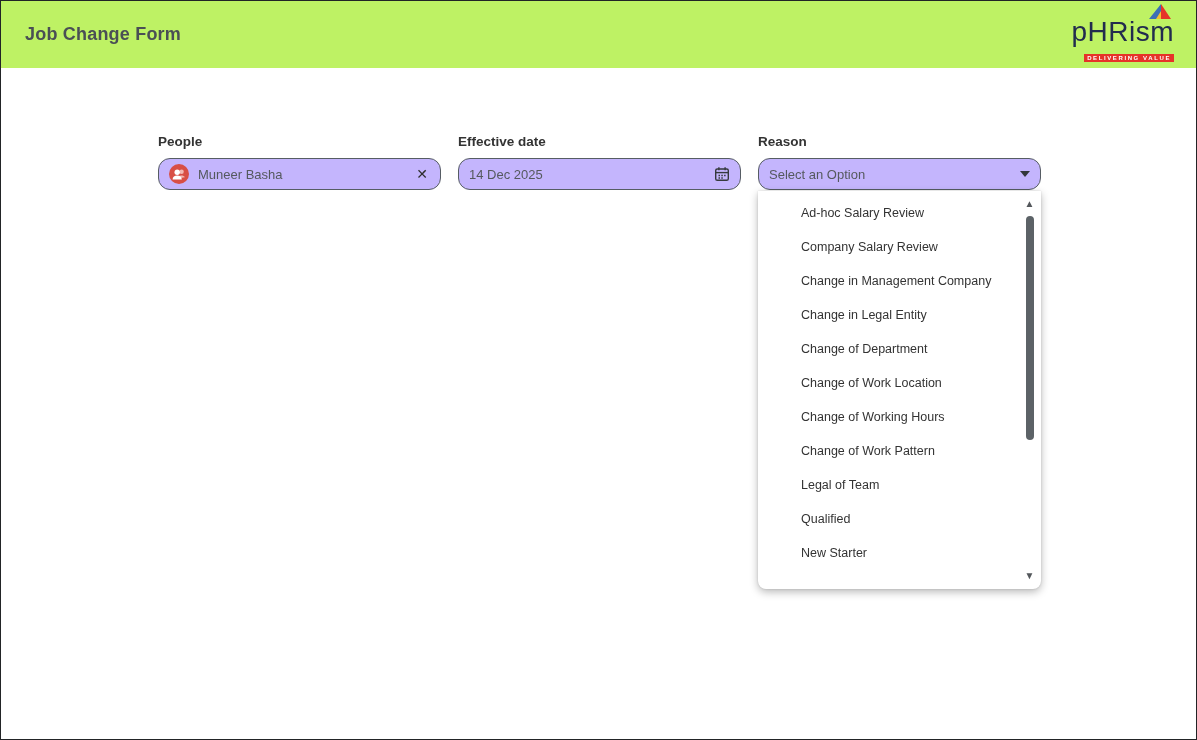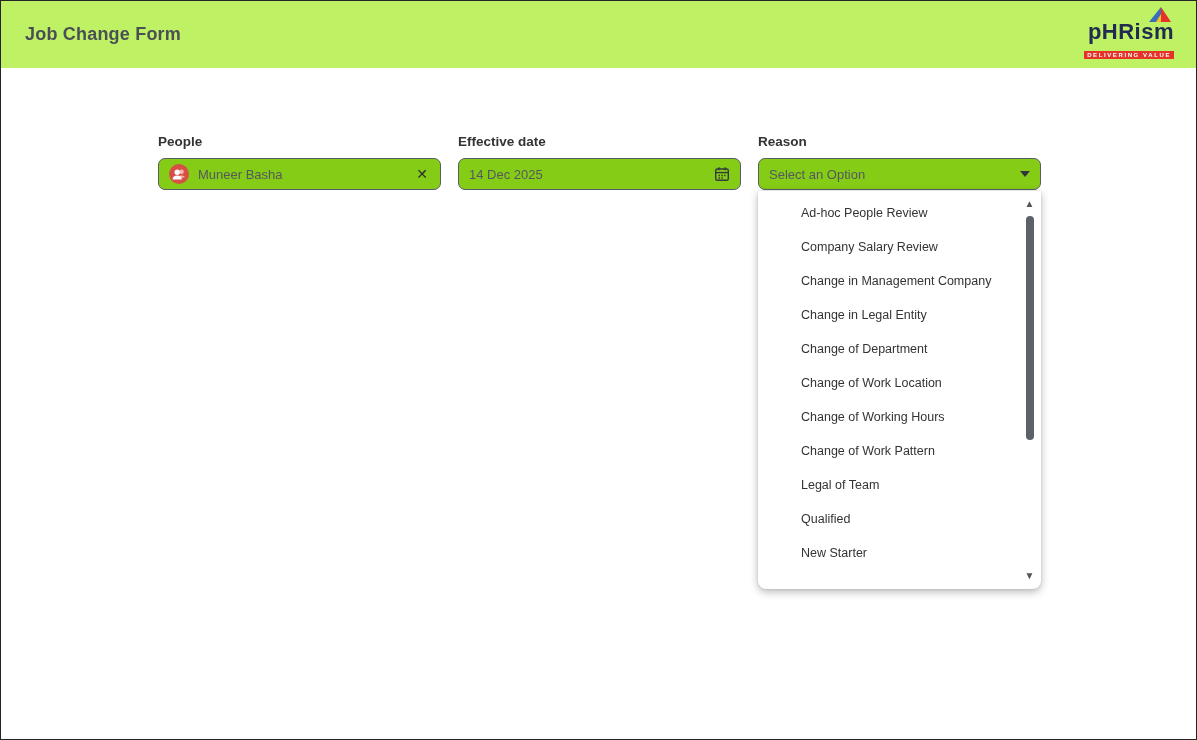--- a/index.html
+++ b/index.html
@@ -38,22 +38,22 @@
     text-align: right;
     padding-top: 12px;
     margin-right: 4px;
   }
   .logo-triangle {
     position: absolute;
     top: -2px;
     right: 2px;
   }
   .logo-brand {
-    font-size: 22px;
-    font-weight: 700;
+    font-size: 28px;
+    font-weight: 400;
     color: #222c4e;
     line-height: 1;
     letter-spacing: 0.5px;
     margin-left: 11px;
   }
   .logo-tagline {
     display: inline-block;
     background: #e63329;
     color: #ffffff;
     font-size: 6px;
@@ -74,22 +74,22 @@
     display: block;
     font-size: 13.5px;
     font-weight: 600;
     color: #333333;
     margin-bottom: 8px;
     line-height: 16px;
   }
   .input {
     height: 32px;
     border: 1px solid #565d64;
-    border-radius: 7px;
-    background: #84cc16;
+    border-radius: 12px;
+    background: #c4b5fd;
     display: flex;
     align-items: center;
     padding: 0 10px;
     font-size: 13px;
     color: #55595e;
     cursor: pointer;
   }
   .input-value { flex: 1; white-space: nowrap; overflow: hidden; }
   .avatar-icon { display: flex; margin-right: 9px; flex: 0 0 auto; }
   .clear-icon {
@@ -226,21 +226,21 @@
 
     <div class="field">
       <label class="field-label">Reason</label>
       <div class="input">
         <span class="input-value">Select an Option</span>
         <span class="caret-down"></span>
       </div>
 
       <div class="dropdown">
         <ul class="options-list" id="reason-options">
-            <li>Ad-hoc People Review</li>
+            <li>Ad-hoc Salary Review</li>
             <li>Company Salary Review</li>
             <li>Change in Management Company</li>
             <li>Change in Legal Entity</li>
             <li>Change of Department</li>
             <li>Change of Work Location</li>
             <li>Change of Working Hours</li>
             <li>Change of Work Pattern</li>
             <li>Legal of Team</li>
             <li>Qualified</li>
             <li>New Starter</li>

